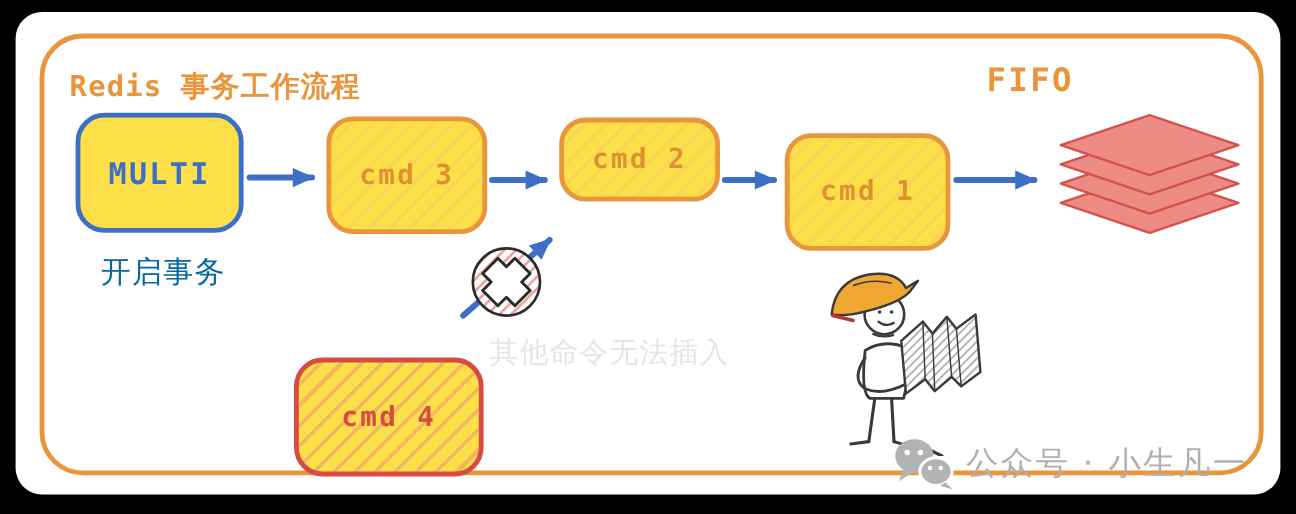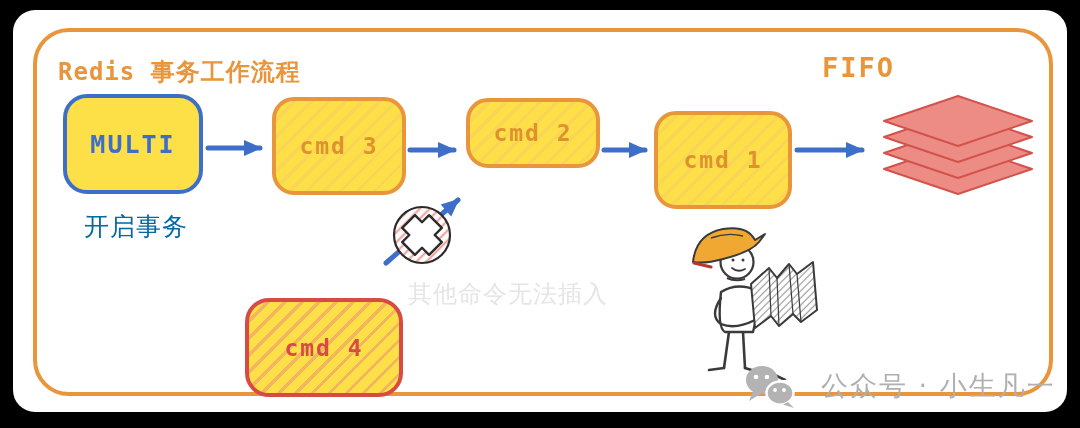--- a/index.html
+++ b/index.html
@@ -60,21 +60,21 @@
     position:absolute;left:84px;top:210px;
     font-size:25px;font-weight:400;color:#0369a1;letter-spacing:1px;
   }
   .note-red{
     position:absolute;left:408px;top:278px;
     font-size:24px;font-weight:400;color:#e5e5e5;letter-spacing:1px;
   }
   .overlay{position:absolute;left:0;top:0;}
   .watermark{
     position:absolute;left:745px;top:363px;
-    display:flex;align-items:center;gap:24px;
+    display:flex;align-items:center;gap:8px;
   }
   .watermark-text{
     font-size:27px;color:#B0B0B0;letter-spacing:2px;white-space:nowrap;
   }
 </style>
 </head>
 <body>
 
 <div class="card"></div>
 <div class="frame"></div>

